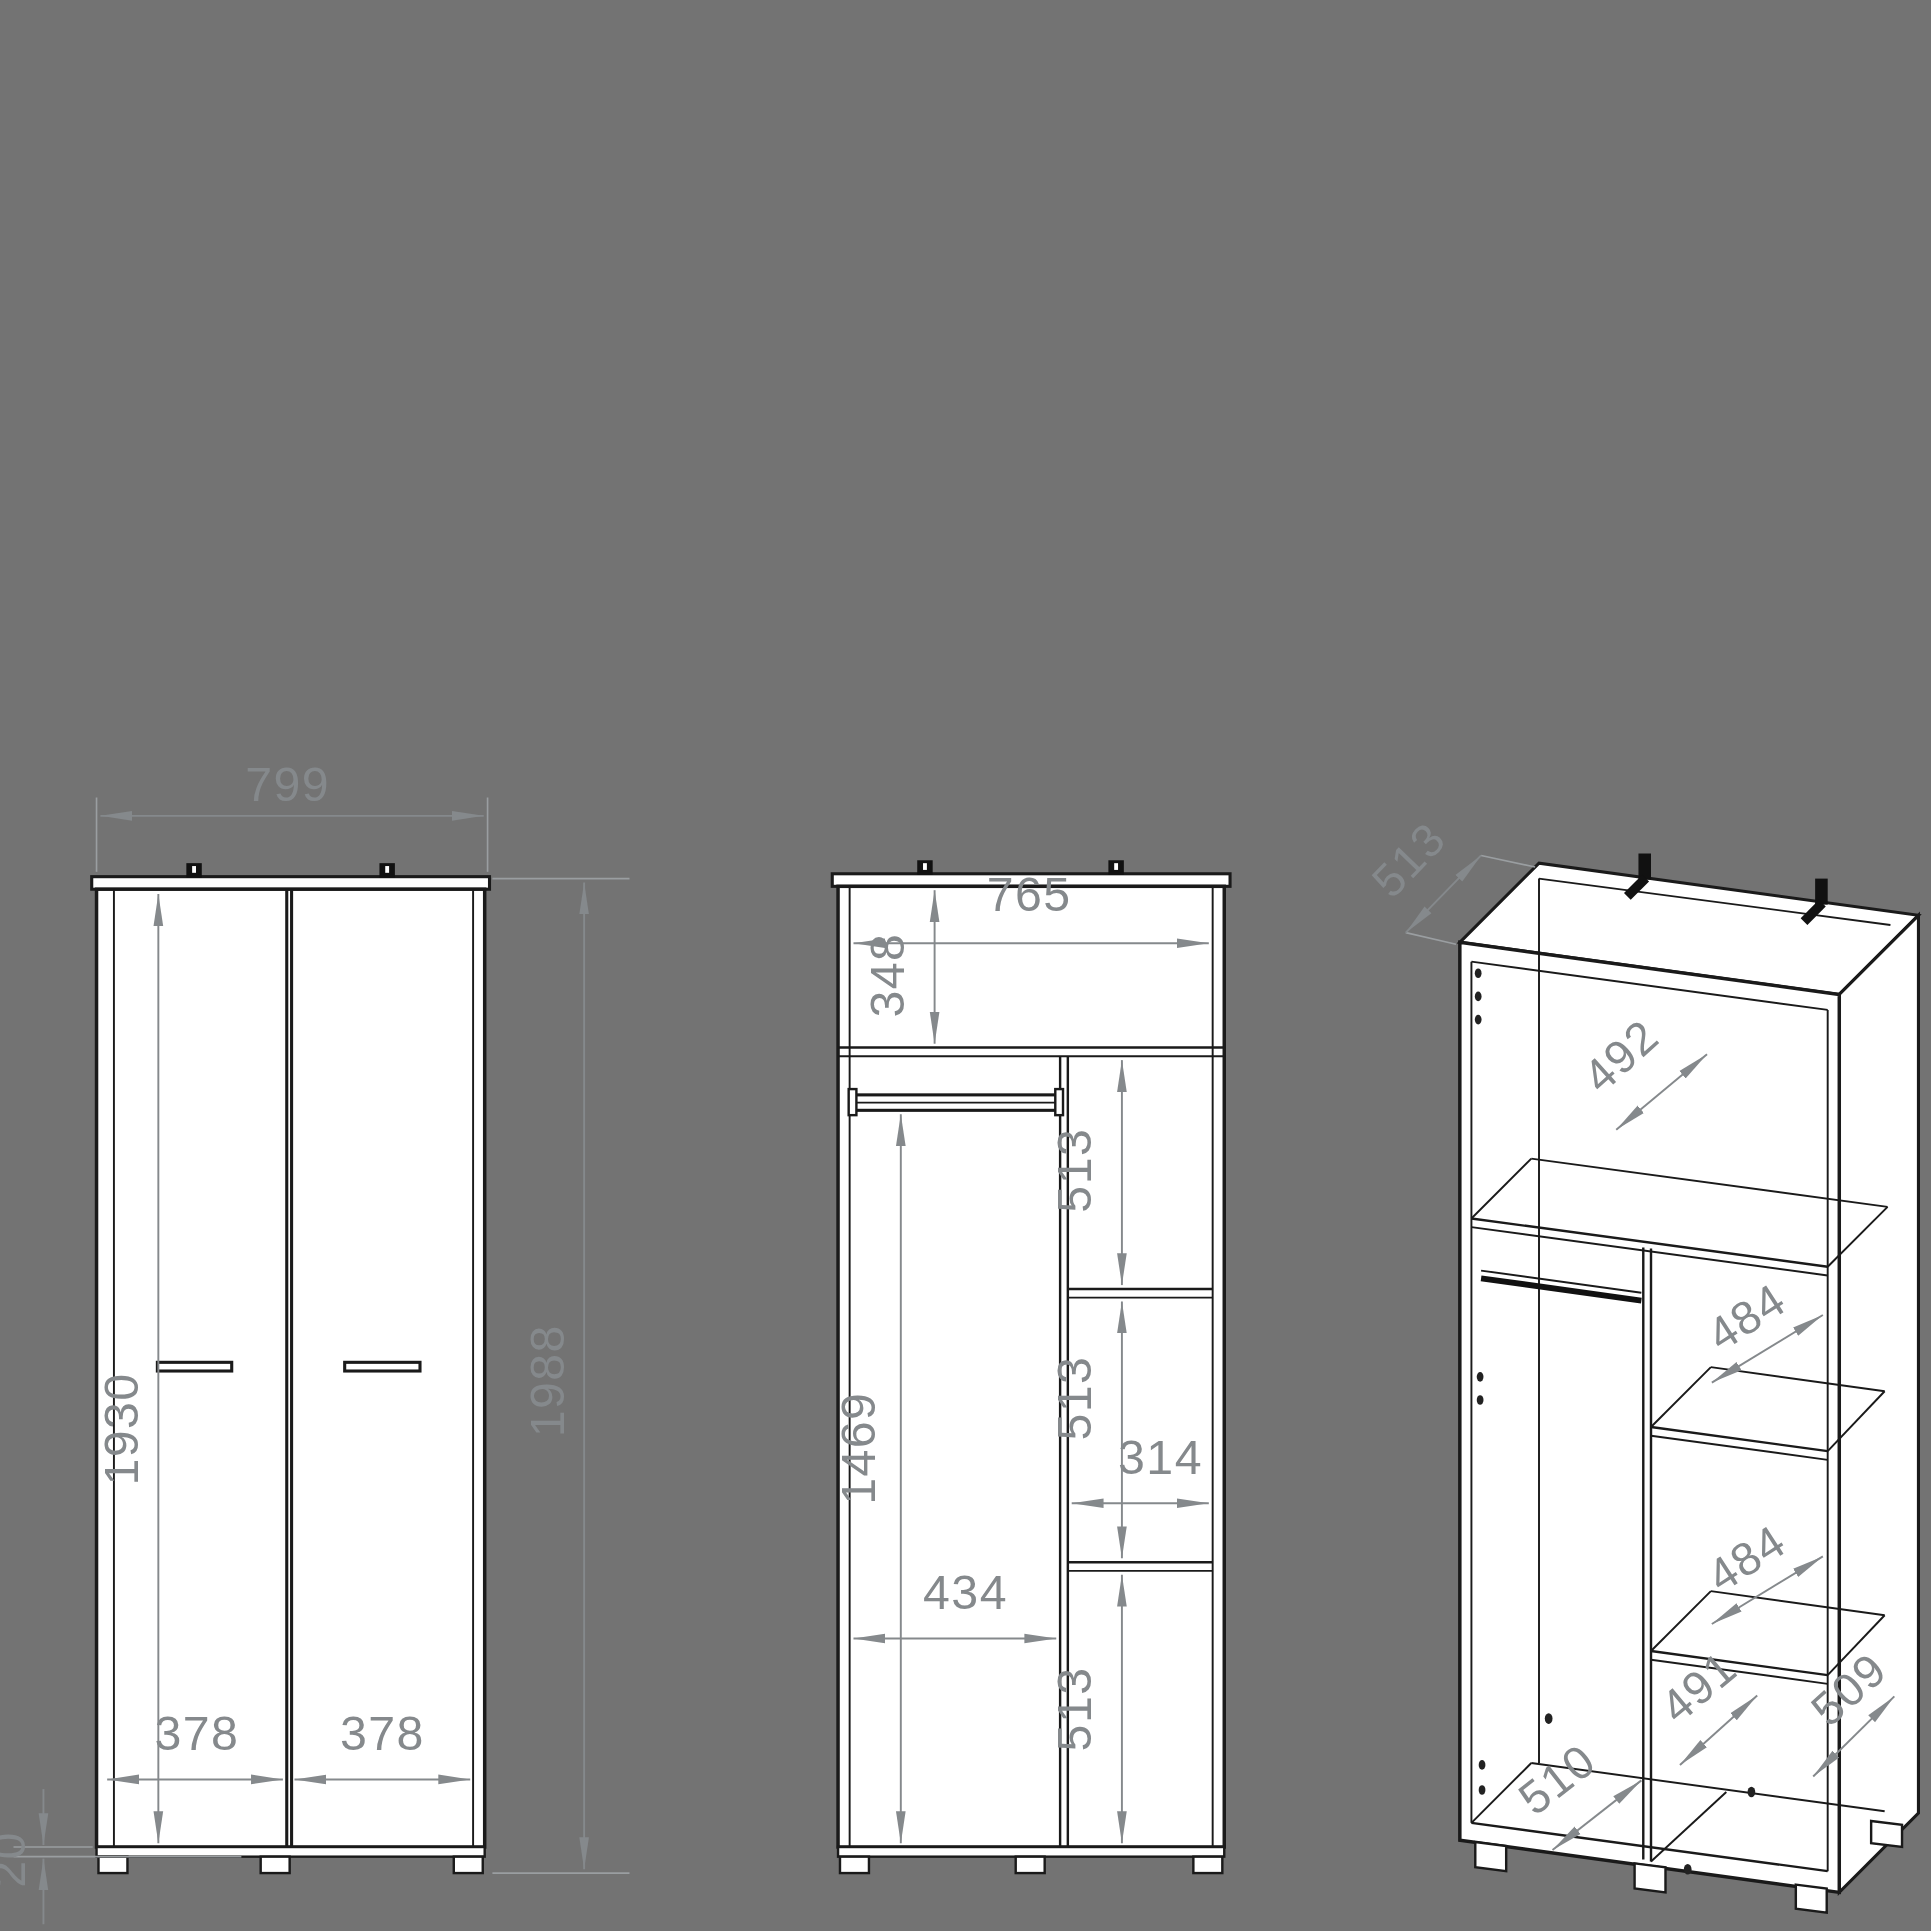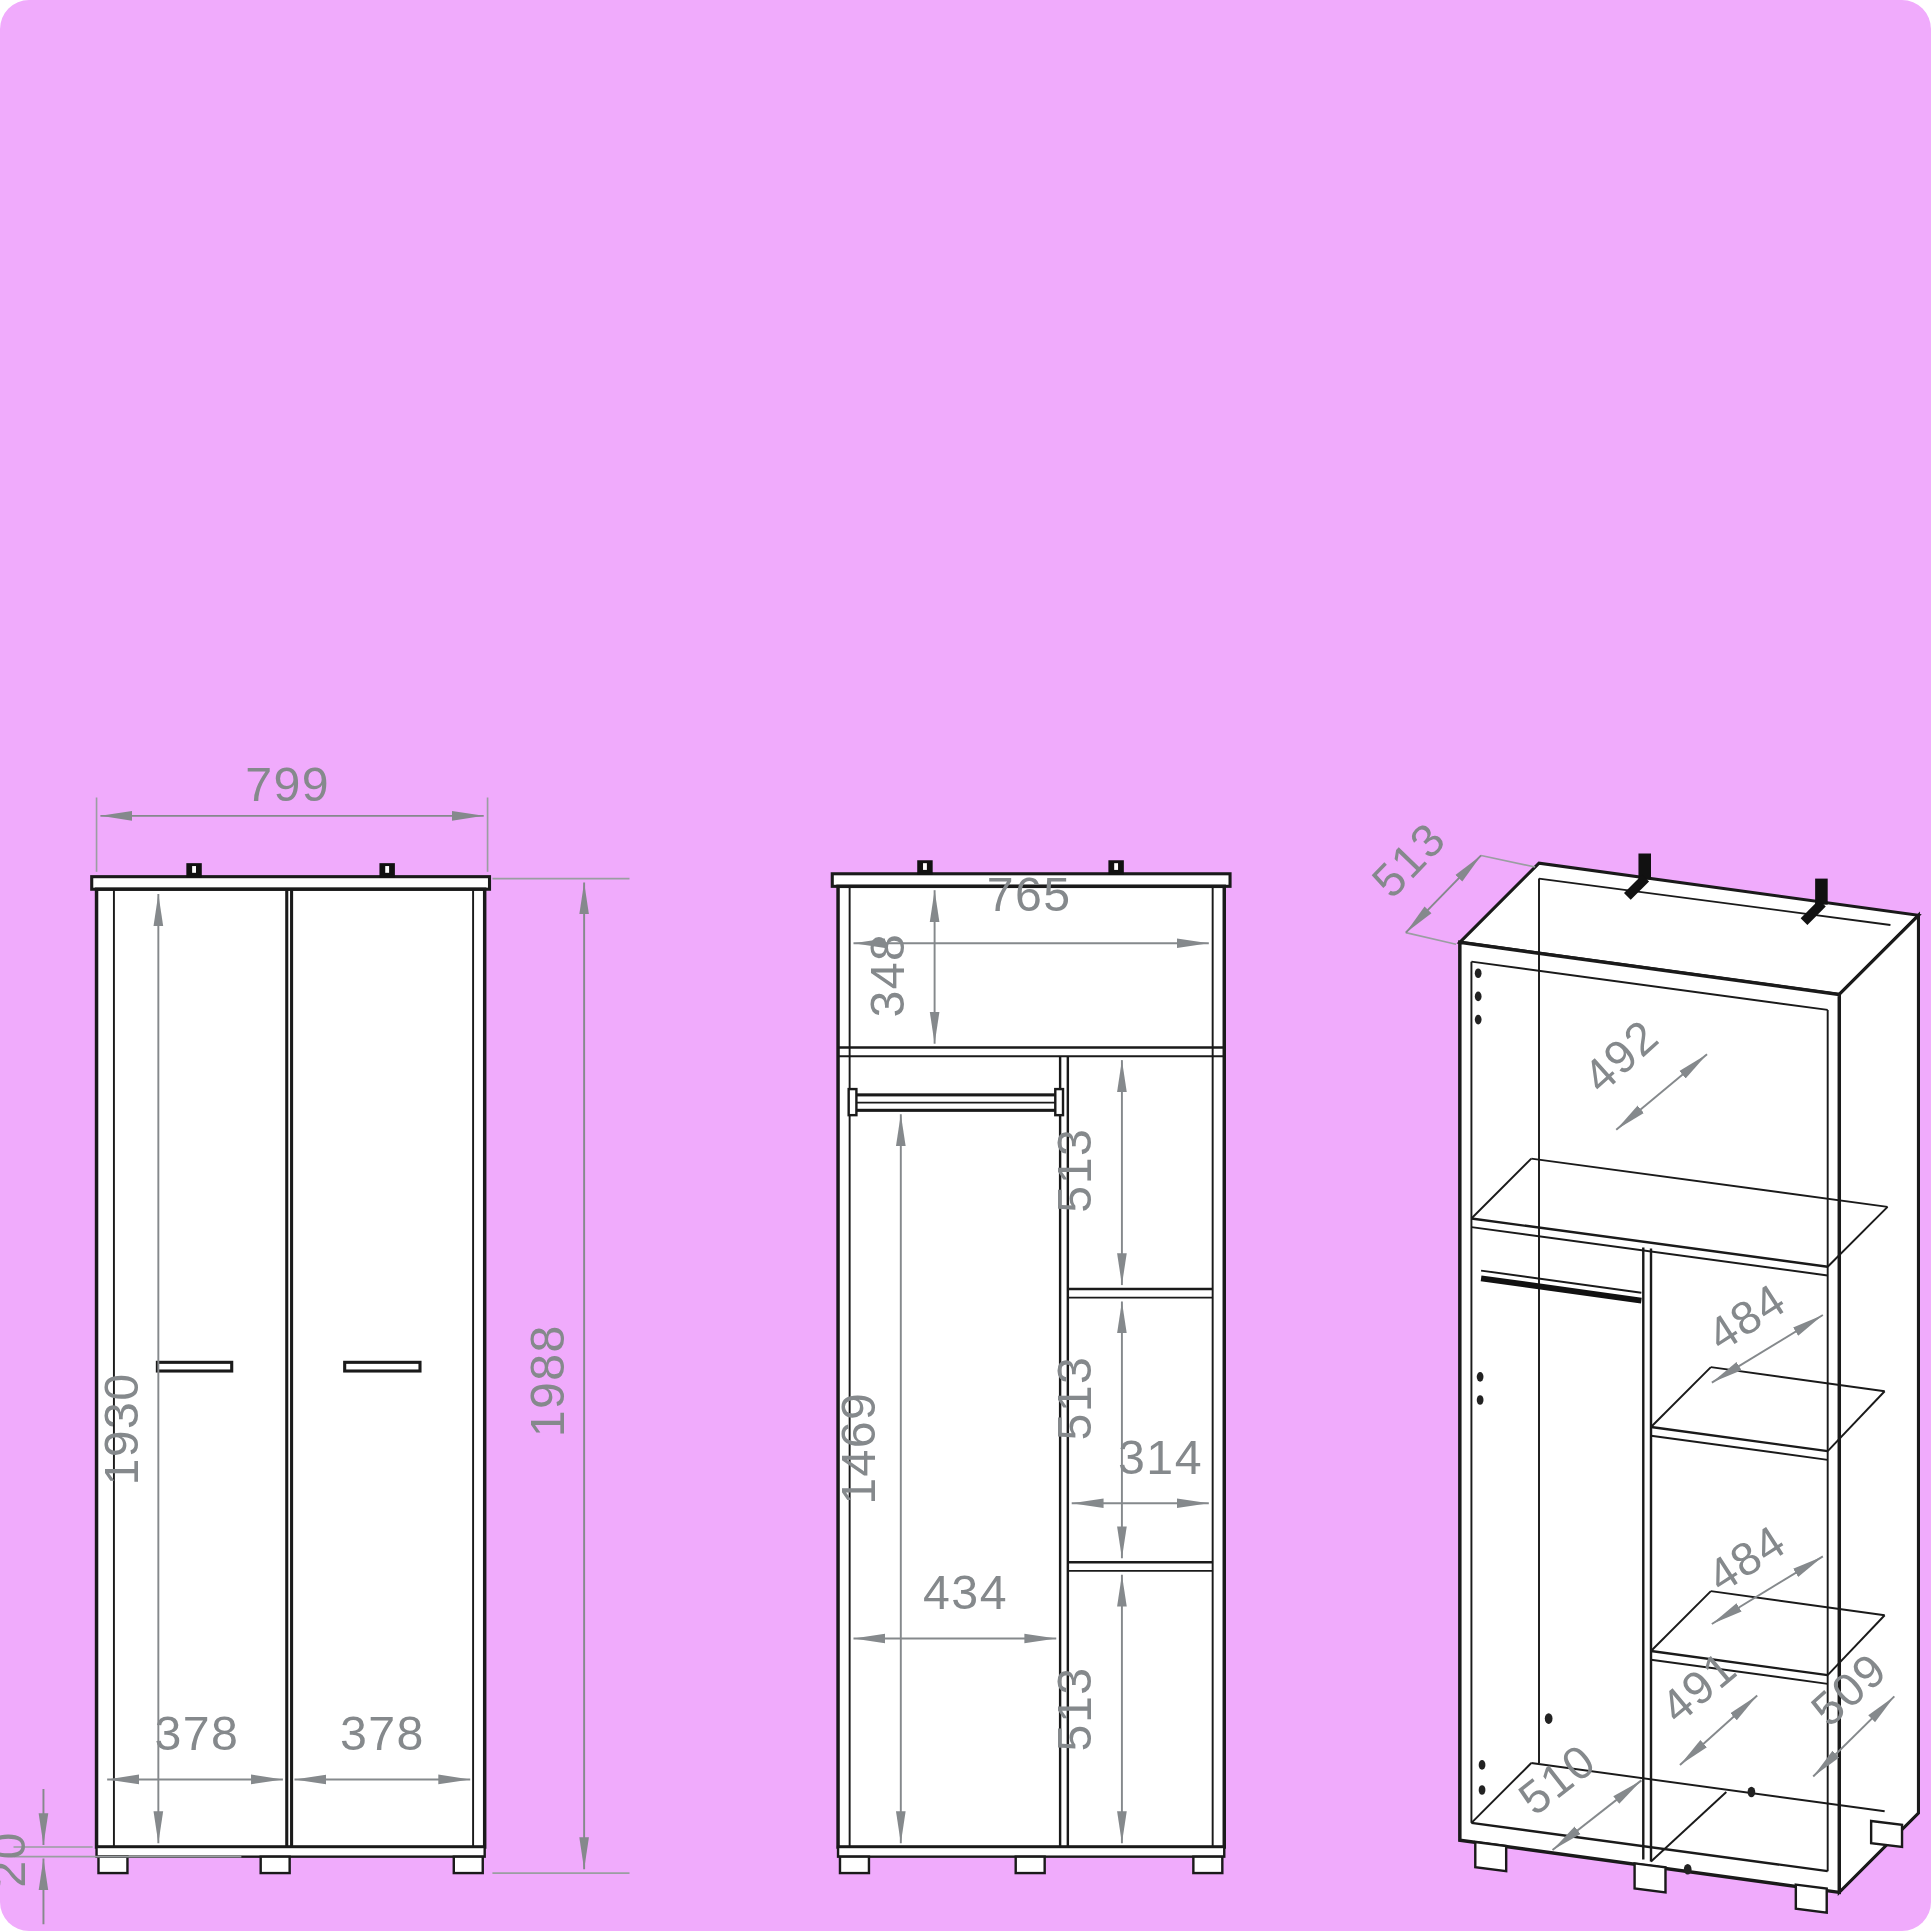--- a/index.html
+++ b/index.html
@@ -1,16 +1,16 @@
 <!DOCTYPE html>
 <html><head>
 <meta charset="utf-8">
 <style>
   html,body{margin:0;padding:0;background:#ffffff;}
-  .canvas{position:relative;width:1931px;height:1931px;background:#f0abfc;overflow:hidden;border-radius:29px;}
+  .canvas{position:relative;width:1931px;height:1931px;background:#737373;overflow:hidden;}
   svg{display:block;}
   .dim-text{font-family:"Liberation Sans",sans-serif;font-size:50px;fill:#85898c;letter-spacing:1.5px;}
   .dim-text-iso{font-family:"Liberation Sans",sans-serif;font-size:48px;fill:#85898c;letter-spacing:1.5px;}
   .dimline{stroke:#85898c;stroke-width:2;fill:none;}
   .extline{stroke:#9a9ea1;stroke-width:1.7;fill:none;}
   .o3{stroke:#1a1a1a;stroke-width:3.2;fill:none;}
   .o34{stroke:#1a1a1a;stroke-width:3.6;fill:none;}
   .o25{stroke:#1a1a1a;stroke-width:2.5;fill:none;}
   .o2{stroke:#1a1a1a;stroke-width:2;fill:none;}
   .fw{fill:#ffffff;}

